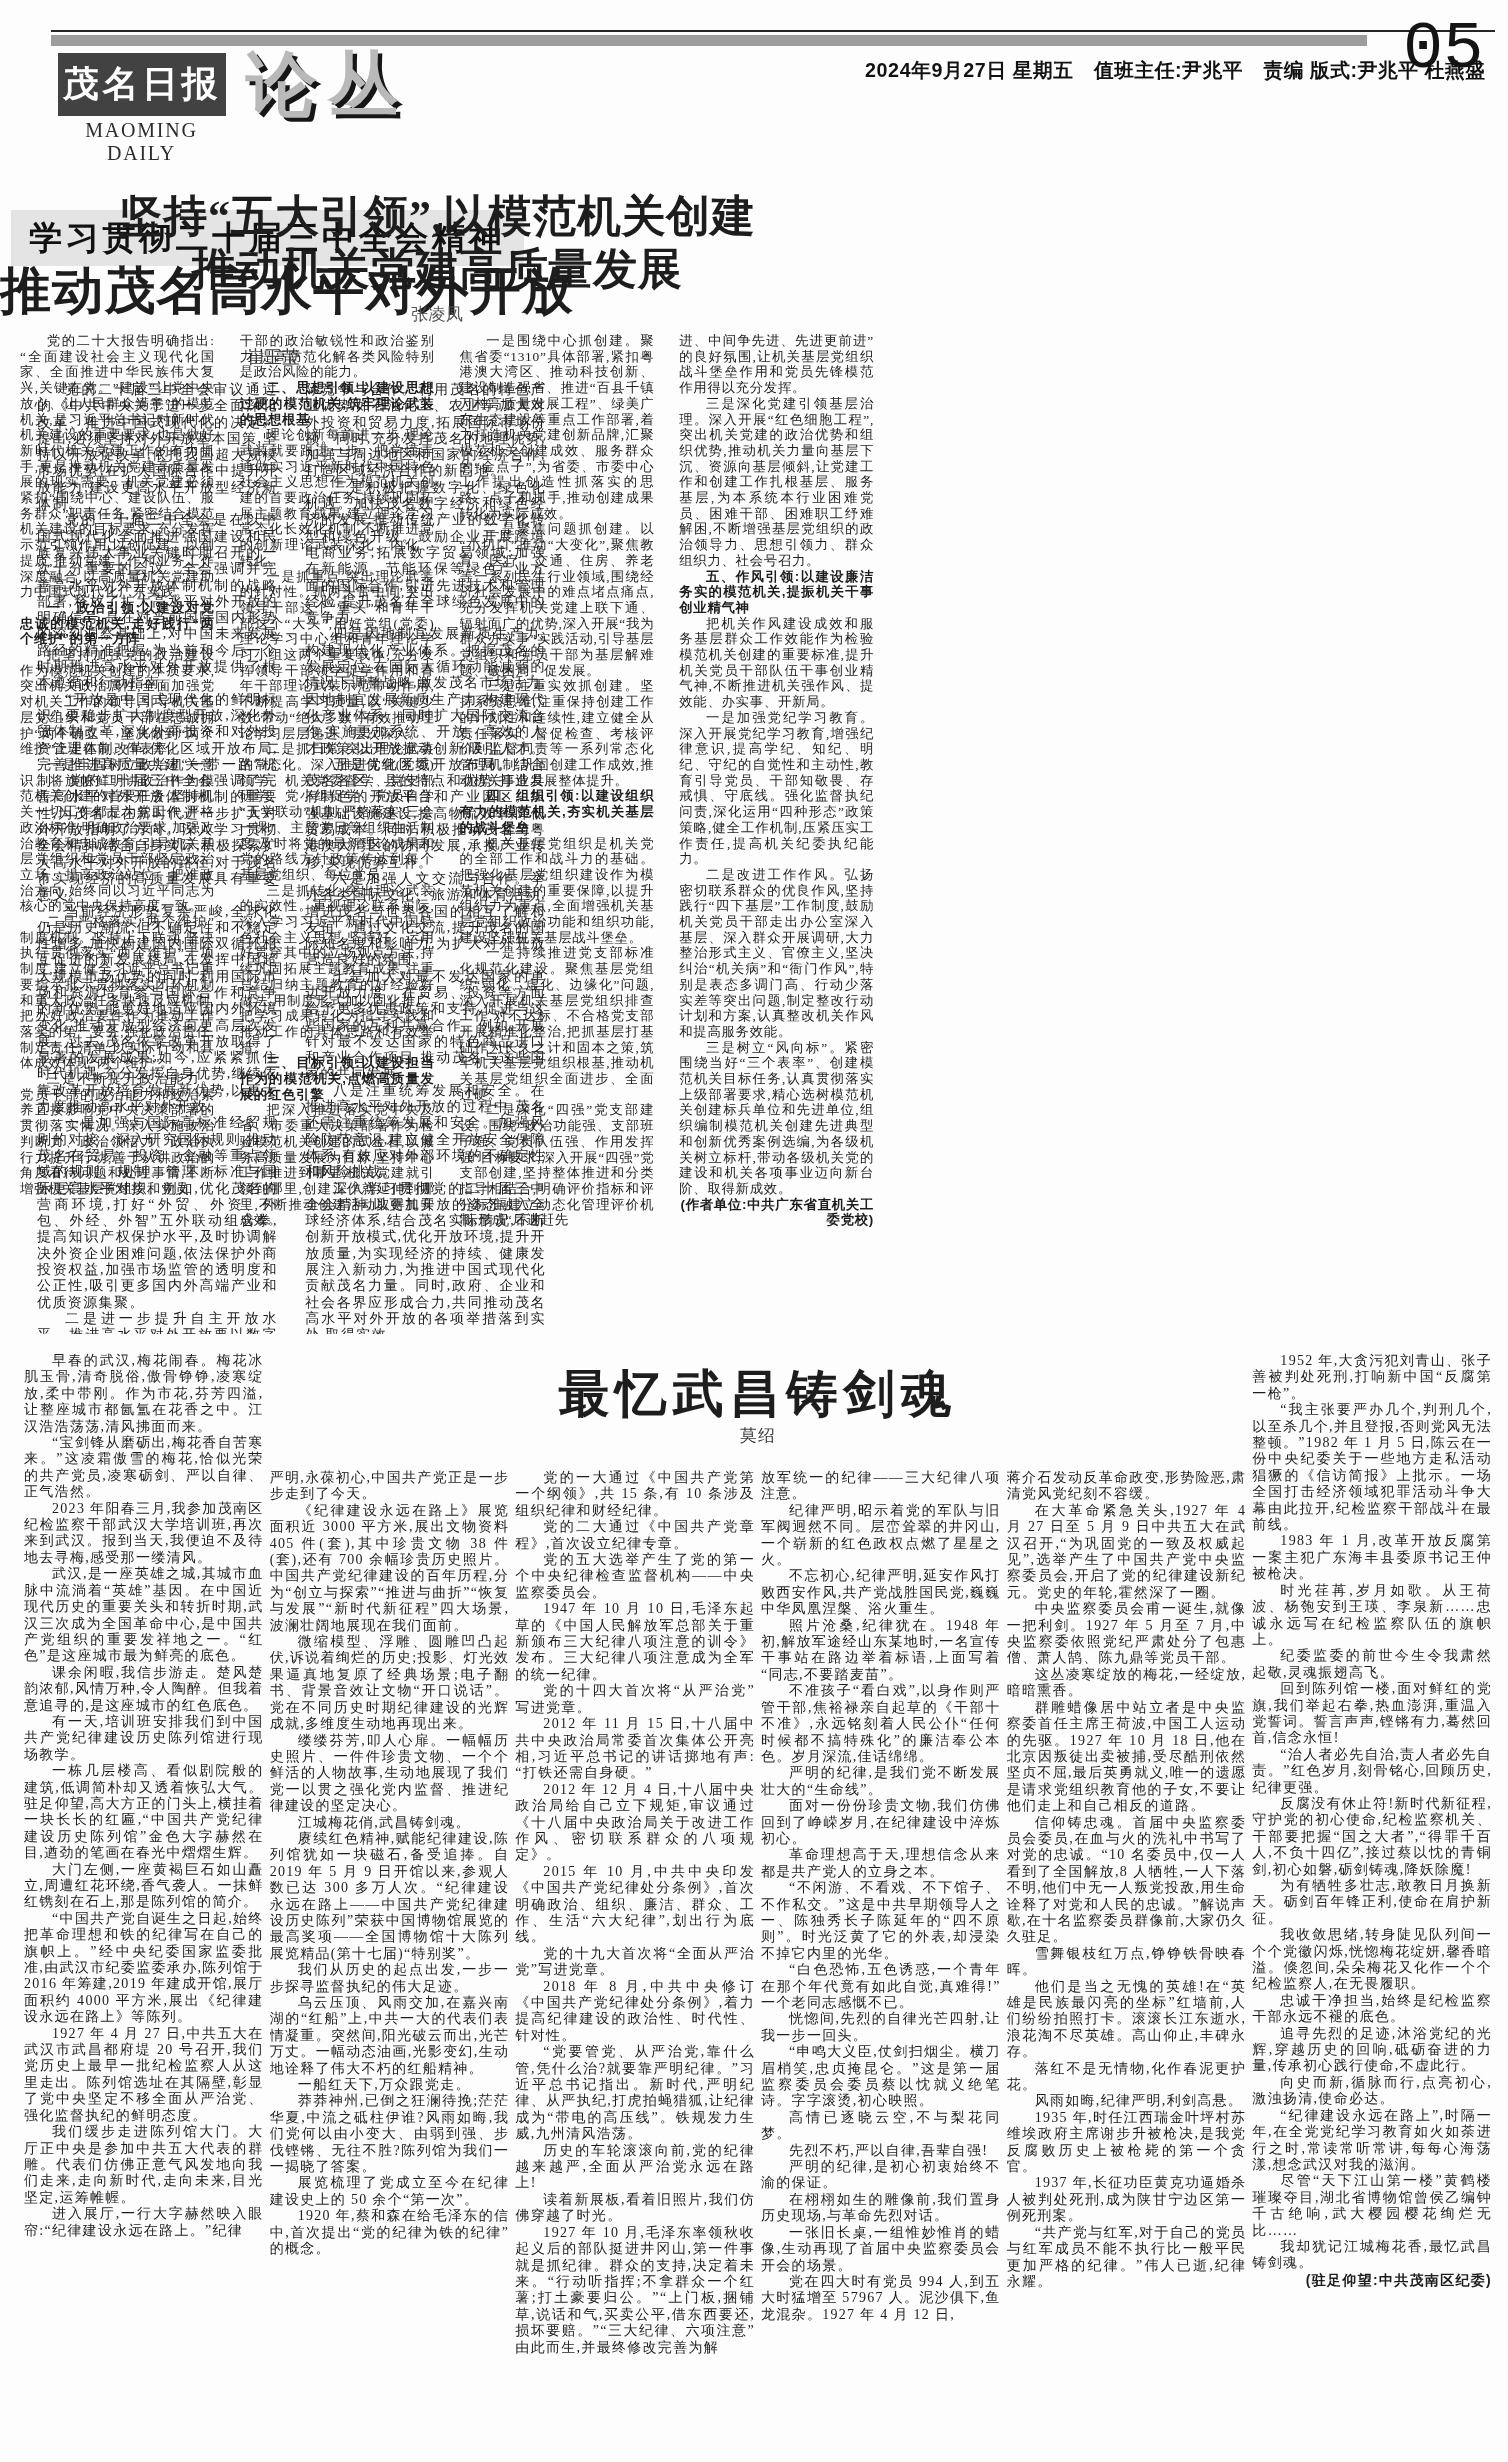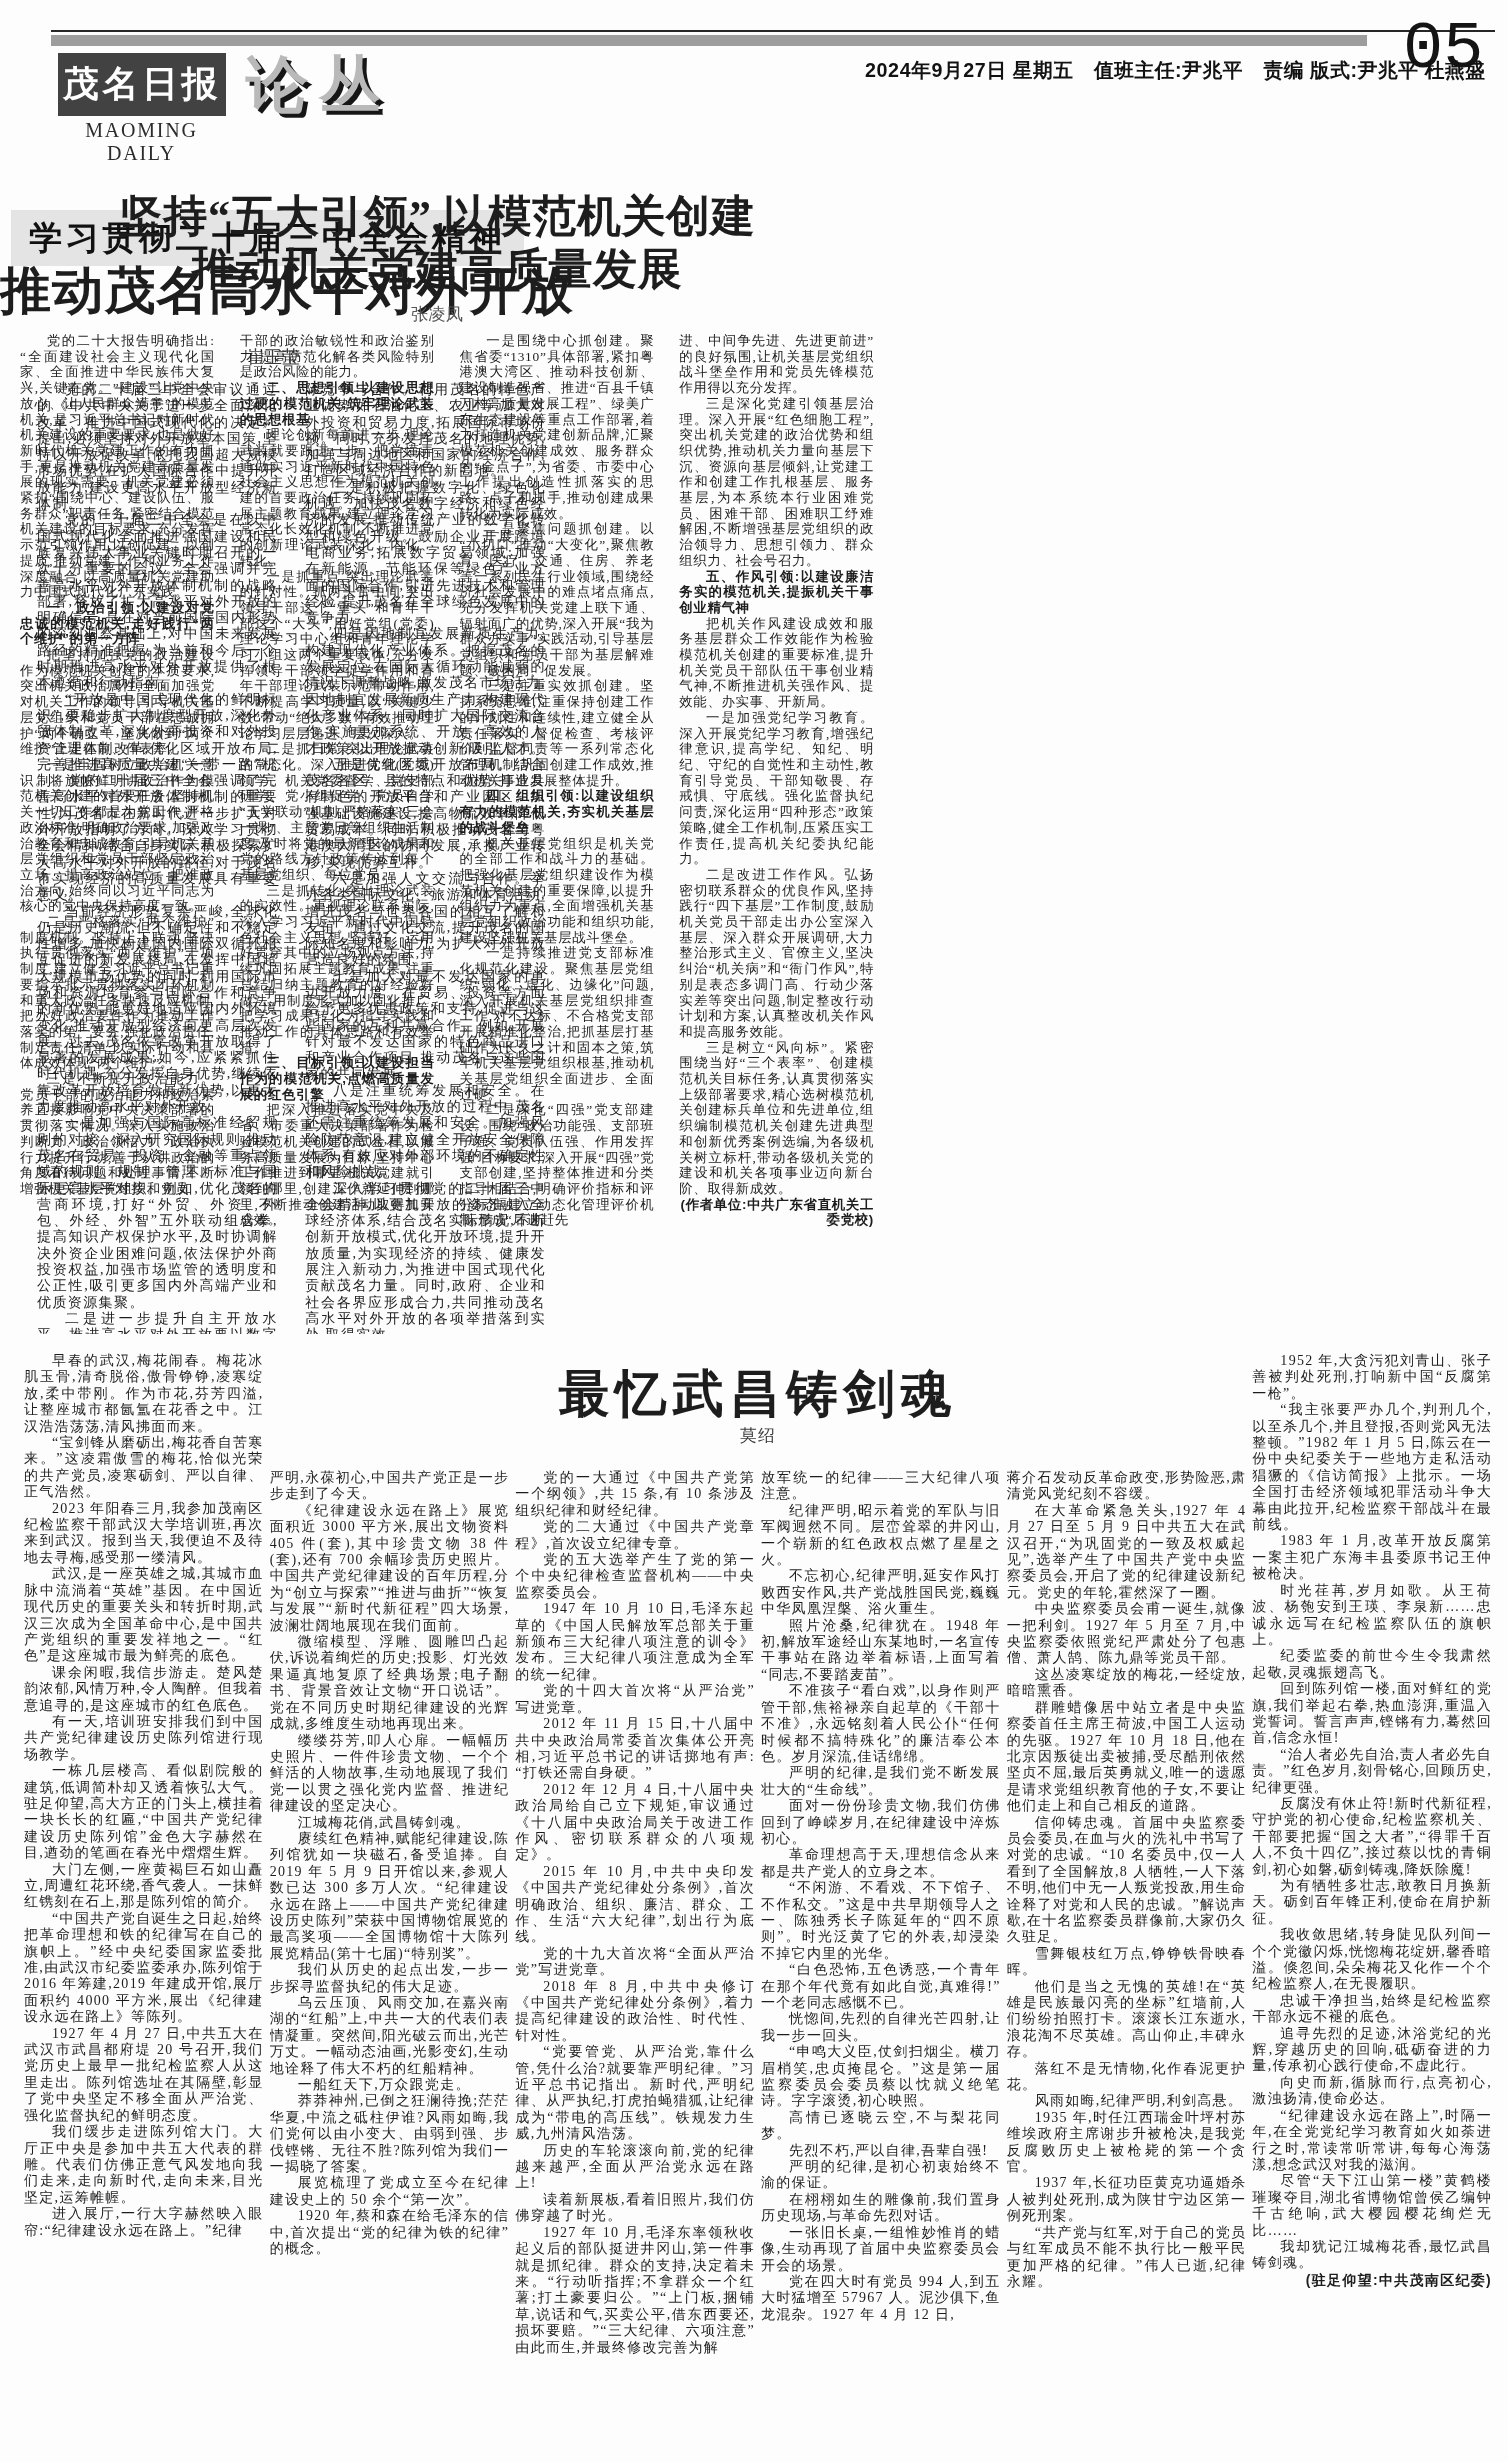--- a/index.html
+++ b/index.html
@@ -10,21 +10,21 @@
   body{font-family:"Liberation Serif","DejaVu Serif",serif;color:var(--ink);}
   #page{position:relative;width:1508px;height:2462px;background:var(--paper);margin:0 auto;overflow:hidden;}
 
   
   .top-rule{position:absolute;left:51px;top:30px;width:1444px;border-top:2.4px solid #262626;}
   .top-bar{position:absolute;left:51px;top:35px;width:1316px;height:10.7px;background:var(--bar);}
   .page-number{position:absolute;left:1403px;top:15.5px;width:95px;font-family:Liberation Mono, monospace;font-size:67px;line-height:67px;color:#141414;}
   .dateline{position:absolute;left:865px;top:57px;font-family:"Liberation Sans","DejaVu Sans",sans-serif;font-weight:bold;font-size:19.7px;color:#121212;letter-spacing:0.6px;white-space:nowrap;}
   .logo-box{position:absolute;left:58px;top:53px;width:168px;height:63px;background:var(--box);color:#fff;display:flex;align-items:center;justify-content:center;font-size:36px;font-weight:bold;letter-spacing:3.6px;}
   .logo-en{position:absolute;left:55px;top:119px;width:173px;text-align:center;font-size:20px;letter-spacing:1.8px;color:#2c2c2c;font-family:"Liberation Serif",serif;}
-  .section-title{position:absolute;left:246px;top:38px;font-size:62px;line-height:95px;font-weight:bold;color:var(--gray-title);text-shadow:4.2px 4.2px 0 #161616;letter-spacing:10.7px;}
+  .section-title{position:absolute;left:246px;top:38px;font-size:71px;line-height:95px;font-weight:bold;color:var(--gray-title);text-shadow:4.2px 4.2px 0 #161616;letter-spacing:10.7px;}
 
   
   .para{text-indent:2em;text-align:justify;margin:0;}
   .para.ni{text-indent:0;}
   .para.bold{font-weight:bold;font-family:"Liberation Sans","DejaVu Sans",sans-serif;}
   .para.attrib{font-weight:bold;text-align:right;text-indent:0;font-family:"Liberation Sans","DejaVu Sans",sans-serif;}
   .byline{text-align:center;color:#3a3a3a;}
   .colwrap{display:flex;overflow:hidden;}
   .colwrap>.col{flex:1 1 0;overflow:hidden;}
   .kicker{position:absolute;left:10.7px;top:178px;width:513px;height:56px;background:var(--kicker);color:#111;

